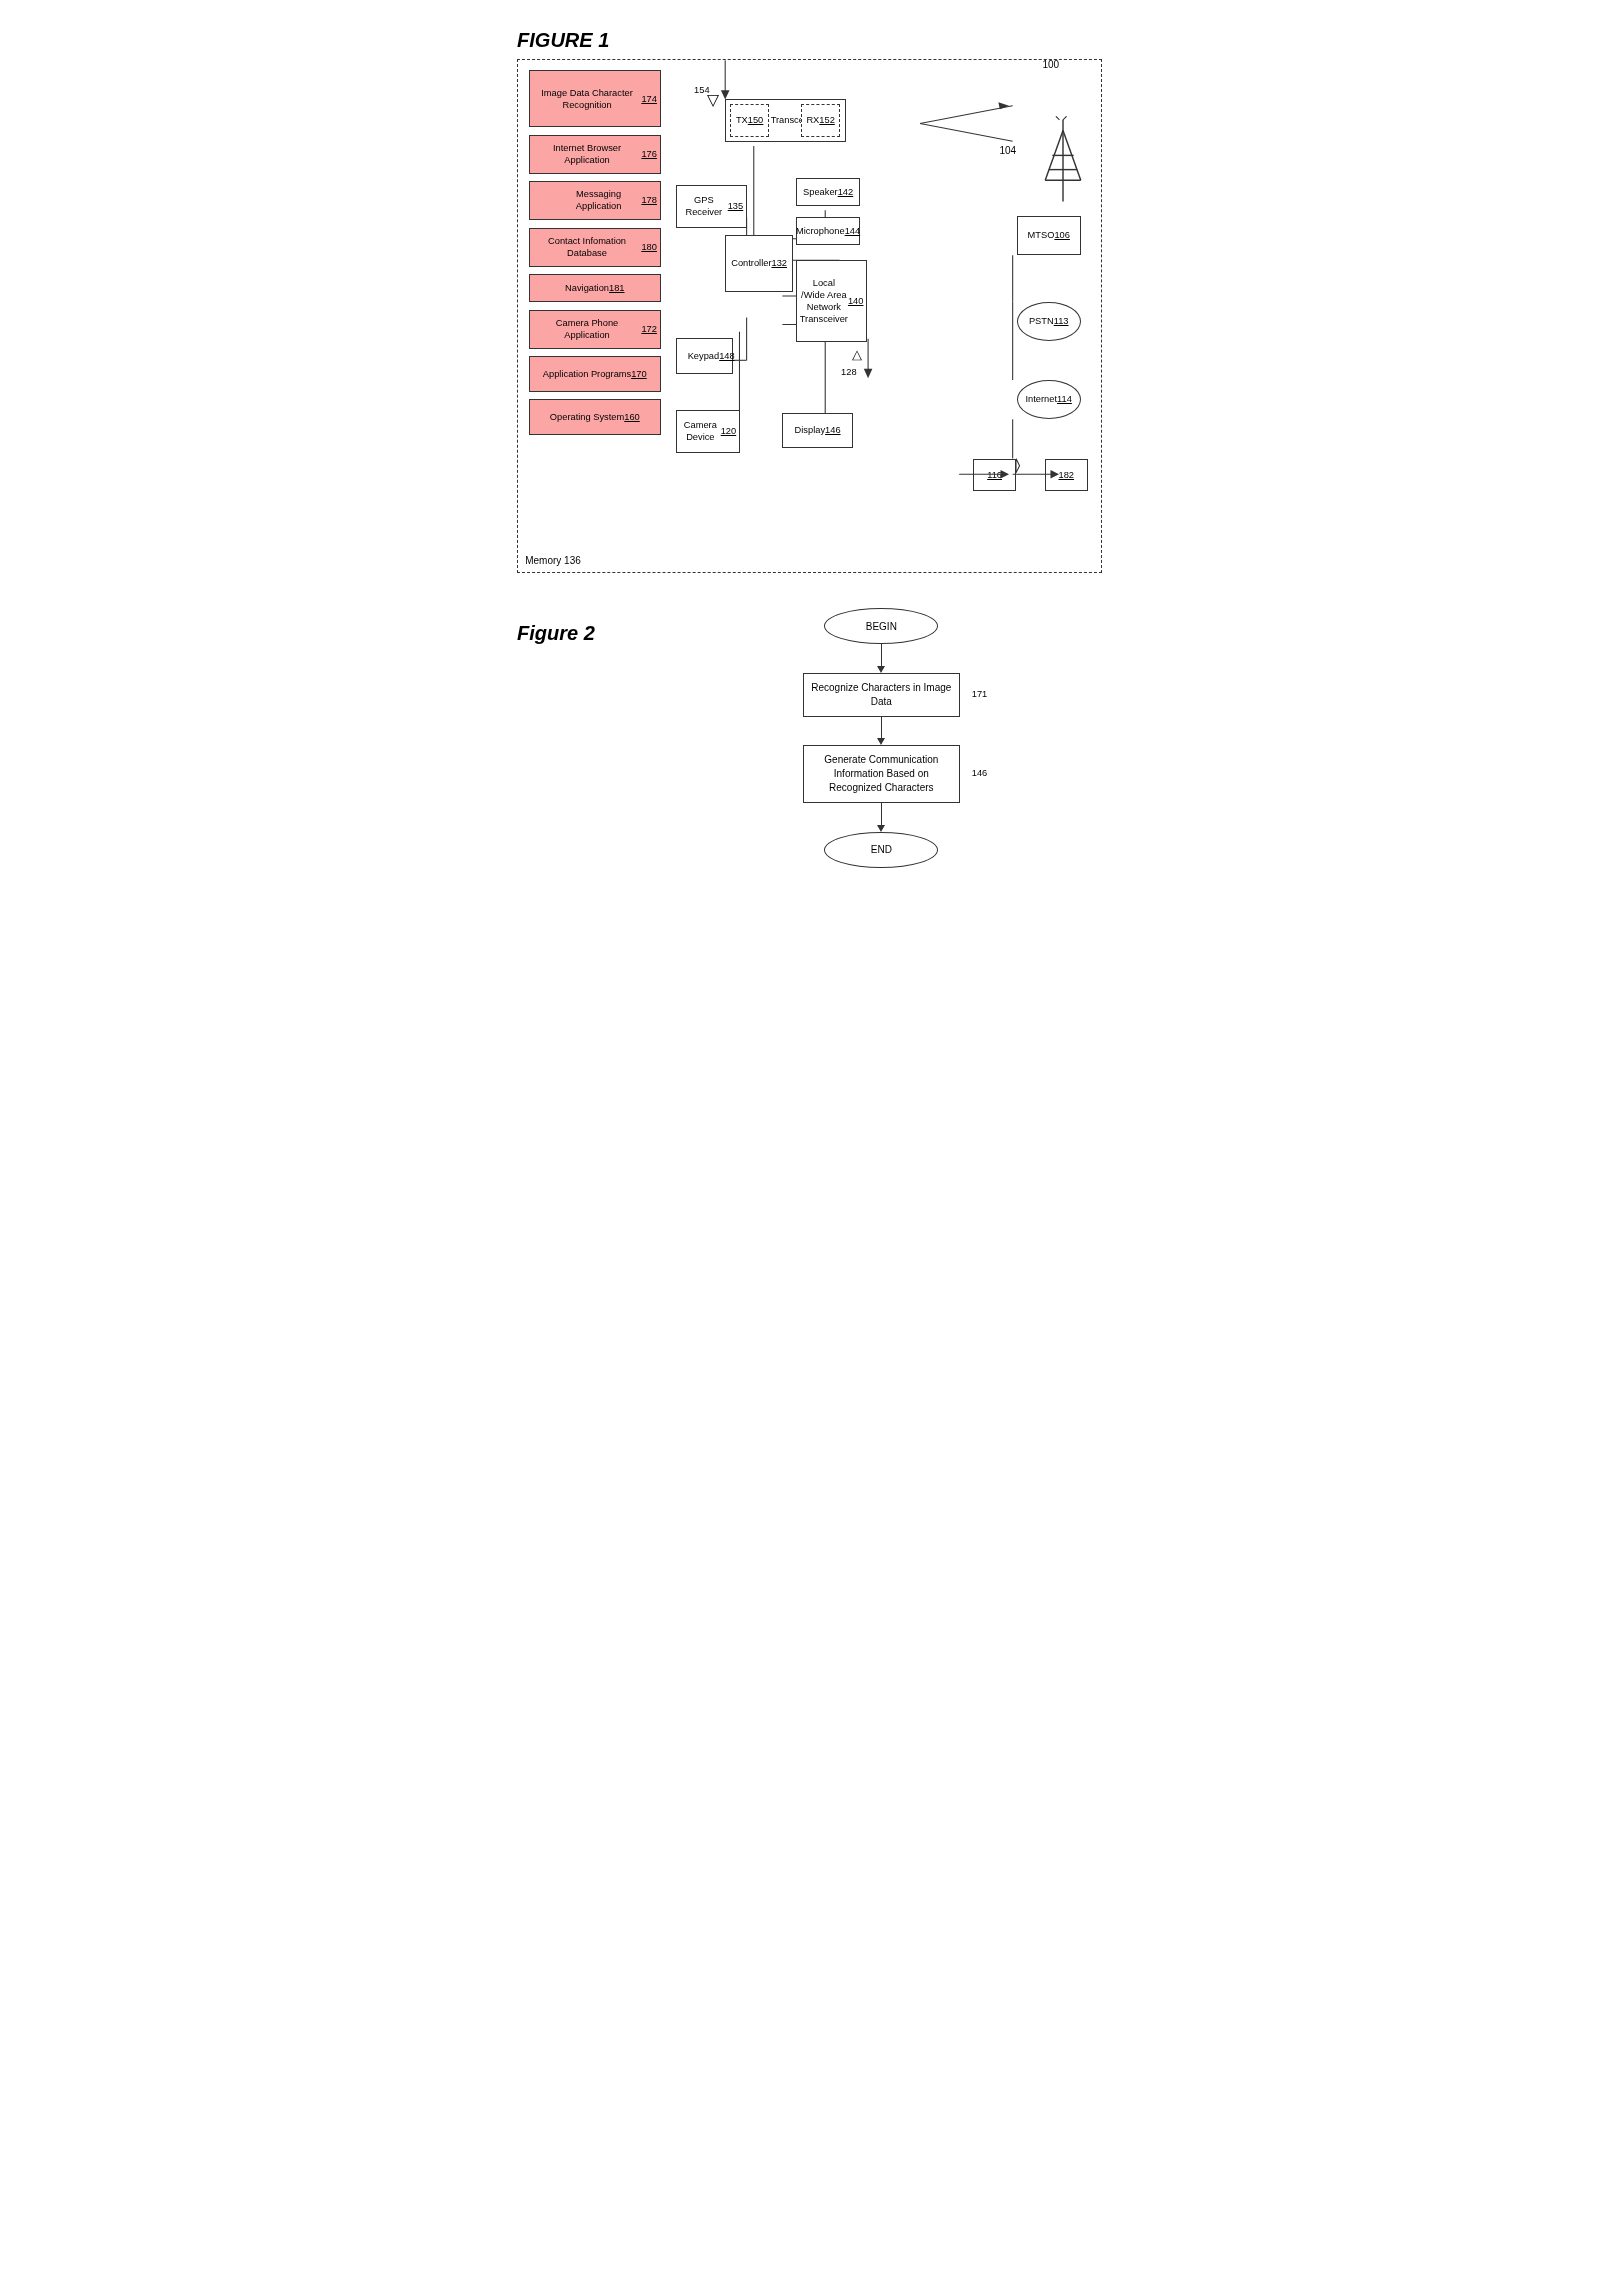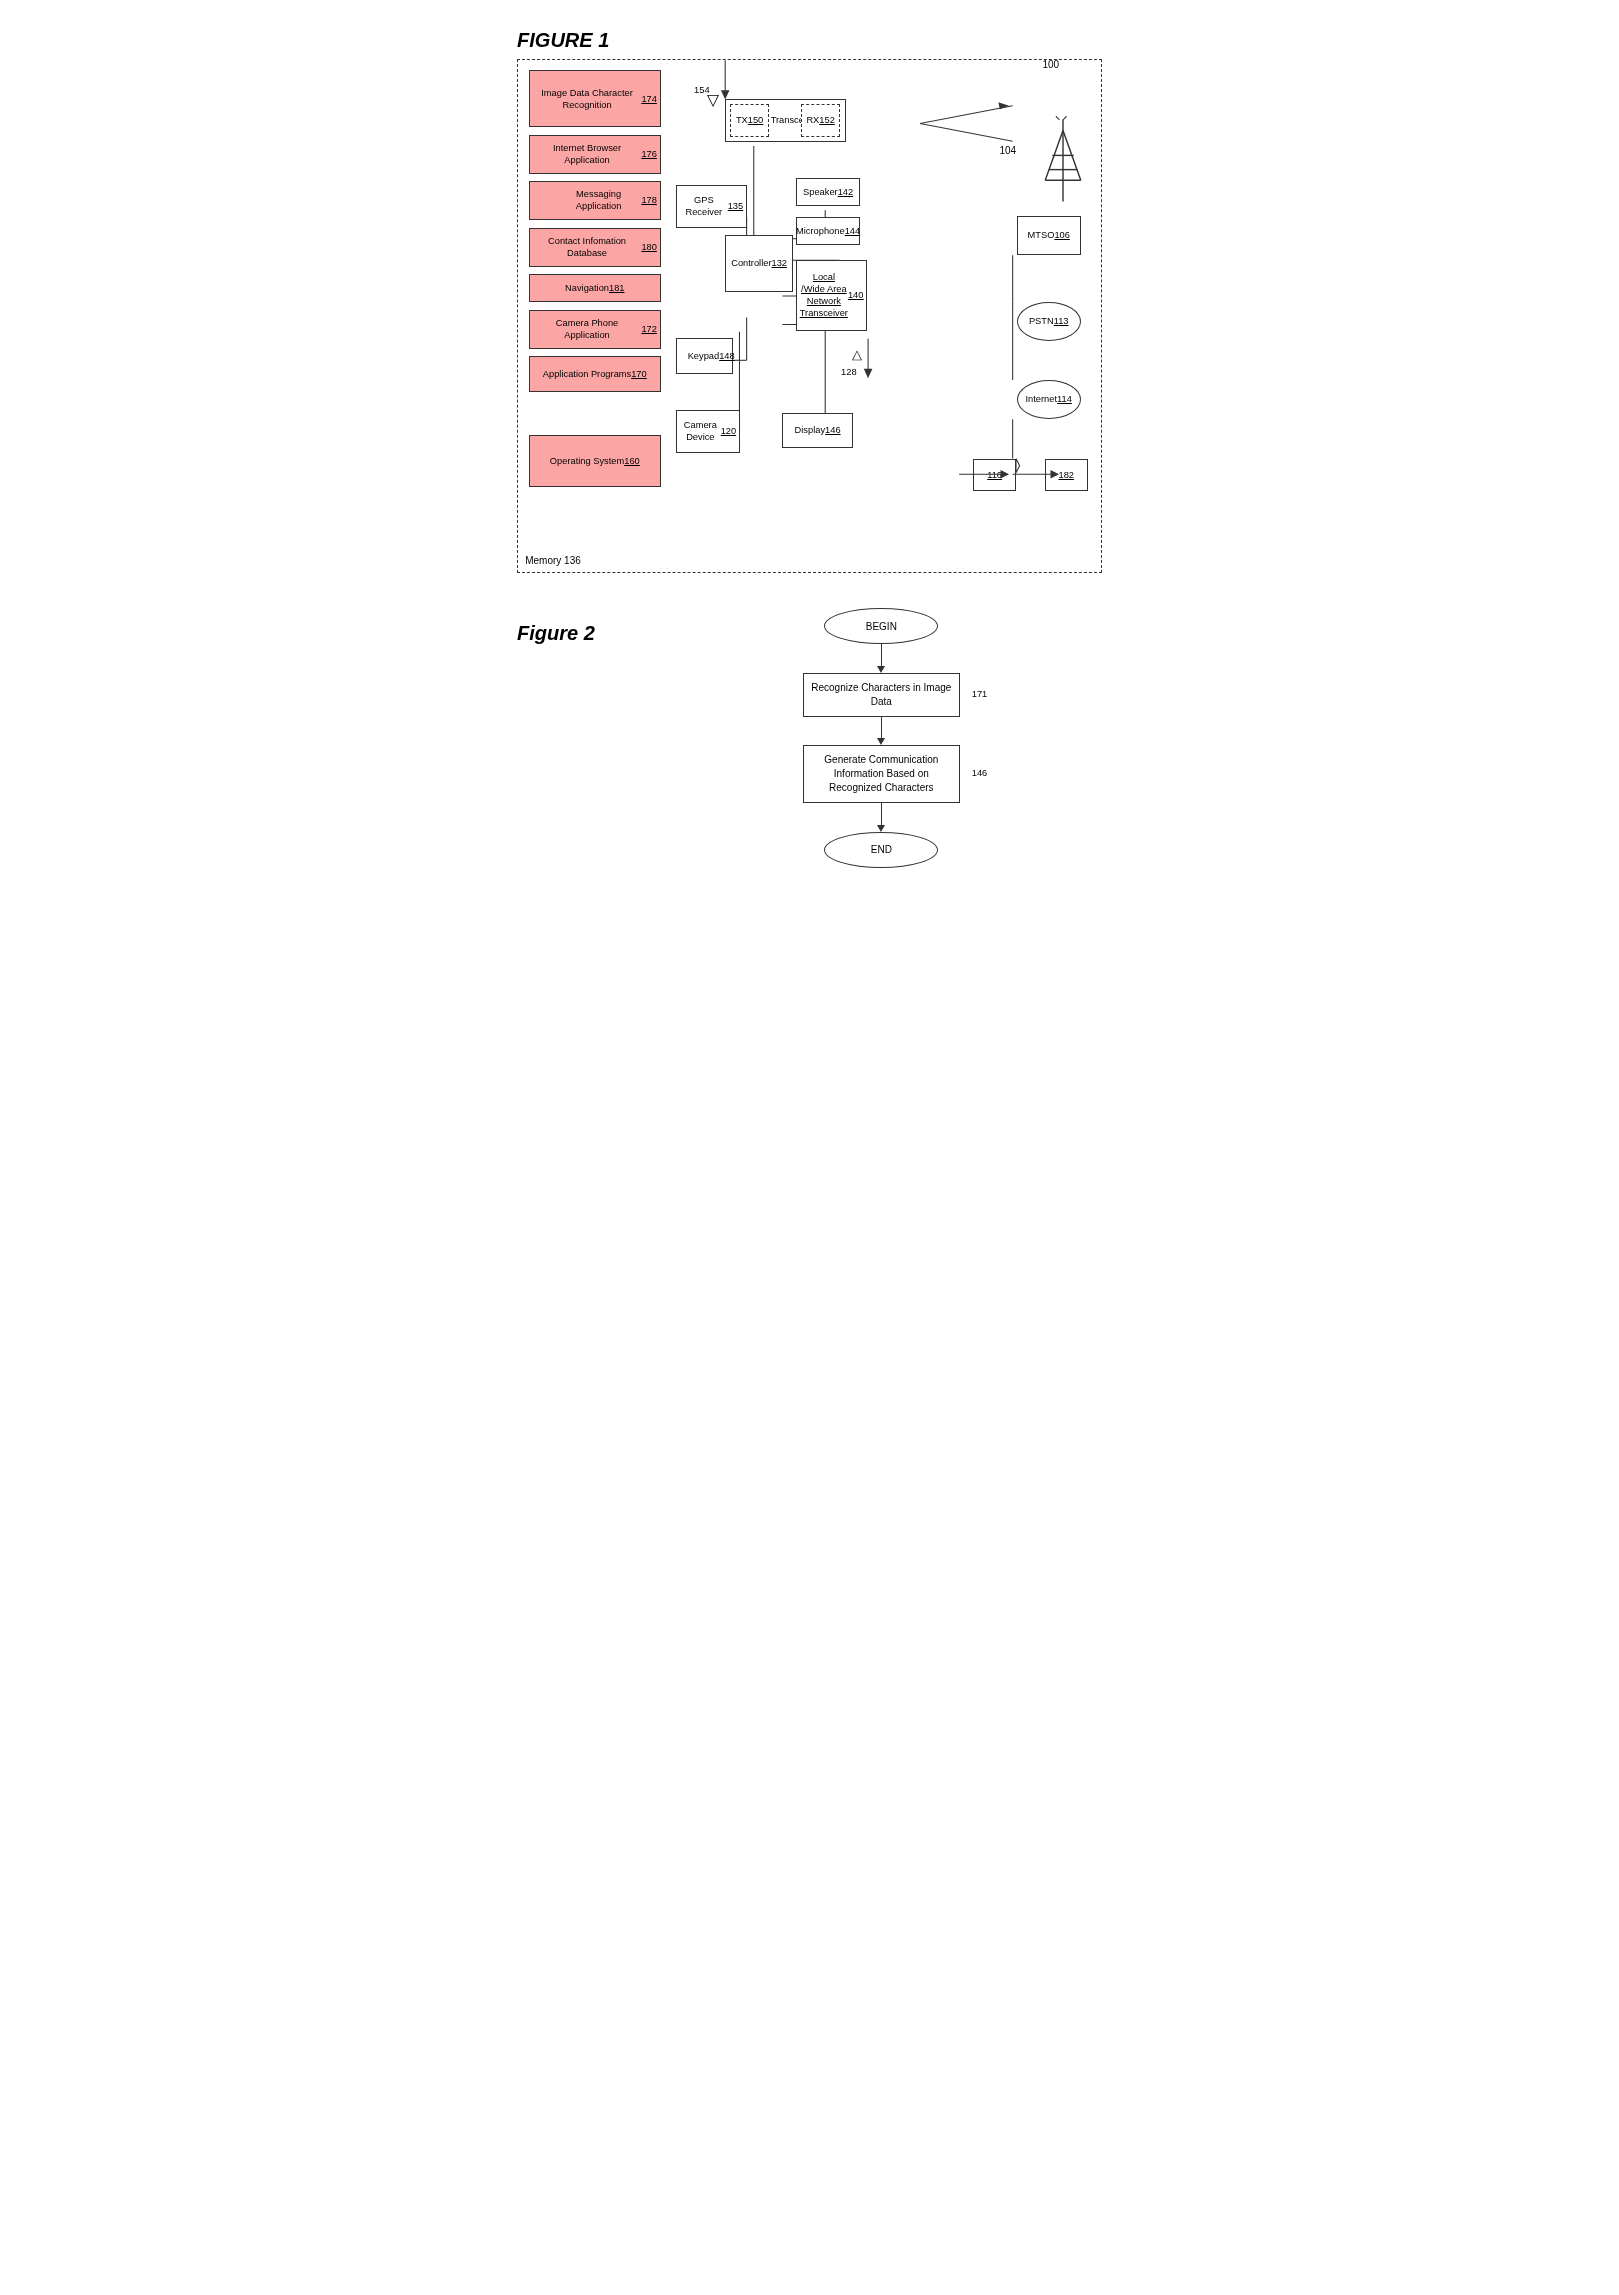--- a/index.html
+++ b/index.html
@@ -279,21 +279,21 @@
       </div>
 
       <div class="app-box" style="left:10.7px; top:250px; width:132px; height:39px;">
         Camera Phone Application <u>172</u>
       </div>
 
       <div class="app-box" style="left:10.7px; top:296px; width:132px; height:36px;">
         Application Programs <u>170</u>
       </div>
 
-      <div class="app-box" style="left:10.7px; top:339px; width:132px; height:52px;margin-top:36px;">
+      <div class="app-box" style="left:10.7px; top:339px; width:132px; height:36px;">
         Operating System <u>160</u>
       </div>
 
       <div style="position:absolute; left:189px; top:30px; font-size:15.7px;">▽</div>
       <span style="position:absolute; left:176px; top:25px; font-size:9.3px;">154</span>
 
       <div class="comp-box" style="left:207px; top:39px; width:121px; height:43px;">
         Cellular Transceiver <u>134</u>
       </div>
 
@@ -314,21 +314,21 @@
       </div>
 
       <div class="comp-box" style="left:278px; top:157px; width:64px; height:28.5px;">
         Microphone <u>144</u>
       </div>
 
       <div class="comp-box" style="left:207px; top:175px; width:68px; height:57px;">
         Controller <u>132</u>
       </div>
 
-      <div class="comp-box" style="left:278px; top:200px; width:71px; height:71px;text-decoration:underline;">
+      <div class="comp-box" style="left:278px; top:200px; width:71px; height:82px;">
         Local /Wide Area Network Transceiver <u>140</u>
       </div>
 
       <div class="comp-box" style="left:158px; top:278px; width:57px; height:36px;padding-left:16px;">
         Keypad <u>148</u>
       </div>
 
       <div style="position:absolute; left:334px; top:289px; font-size:13px; transform:rotate(180deg);">▽</div>
       <span style="position:absolute; left:323px; top:307px; font-size:9.3px;">128</span>
 

